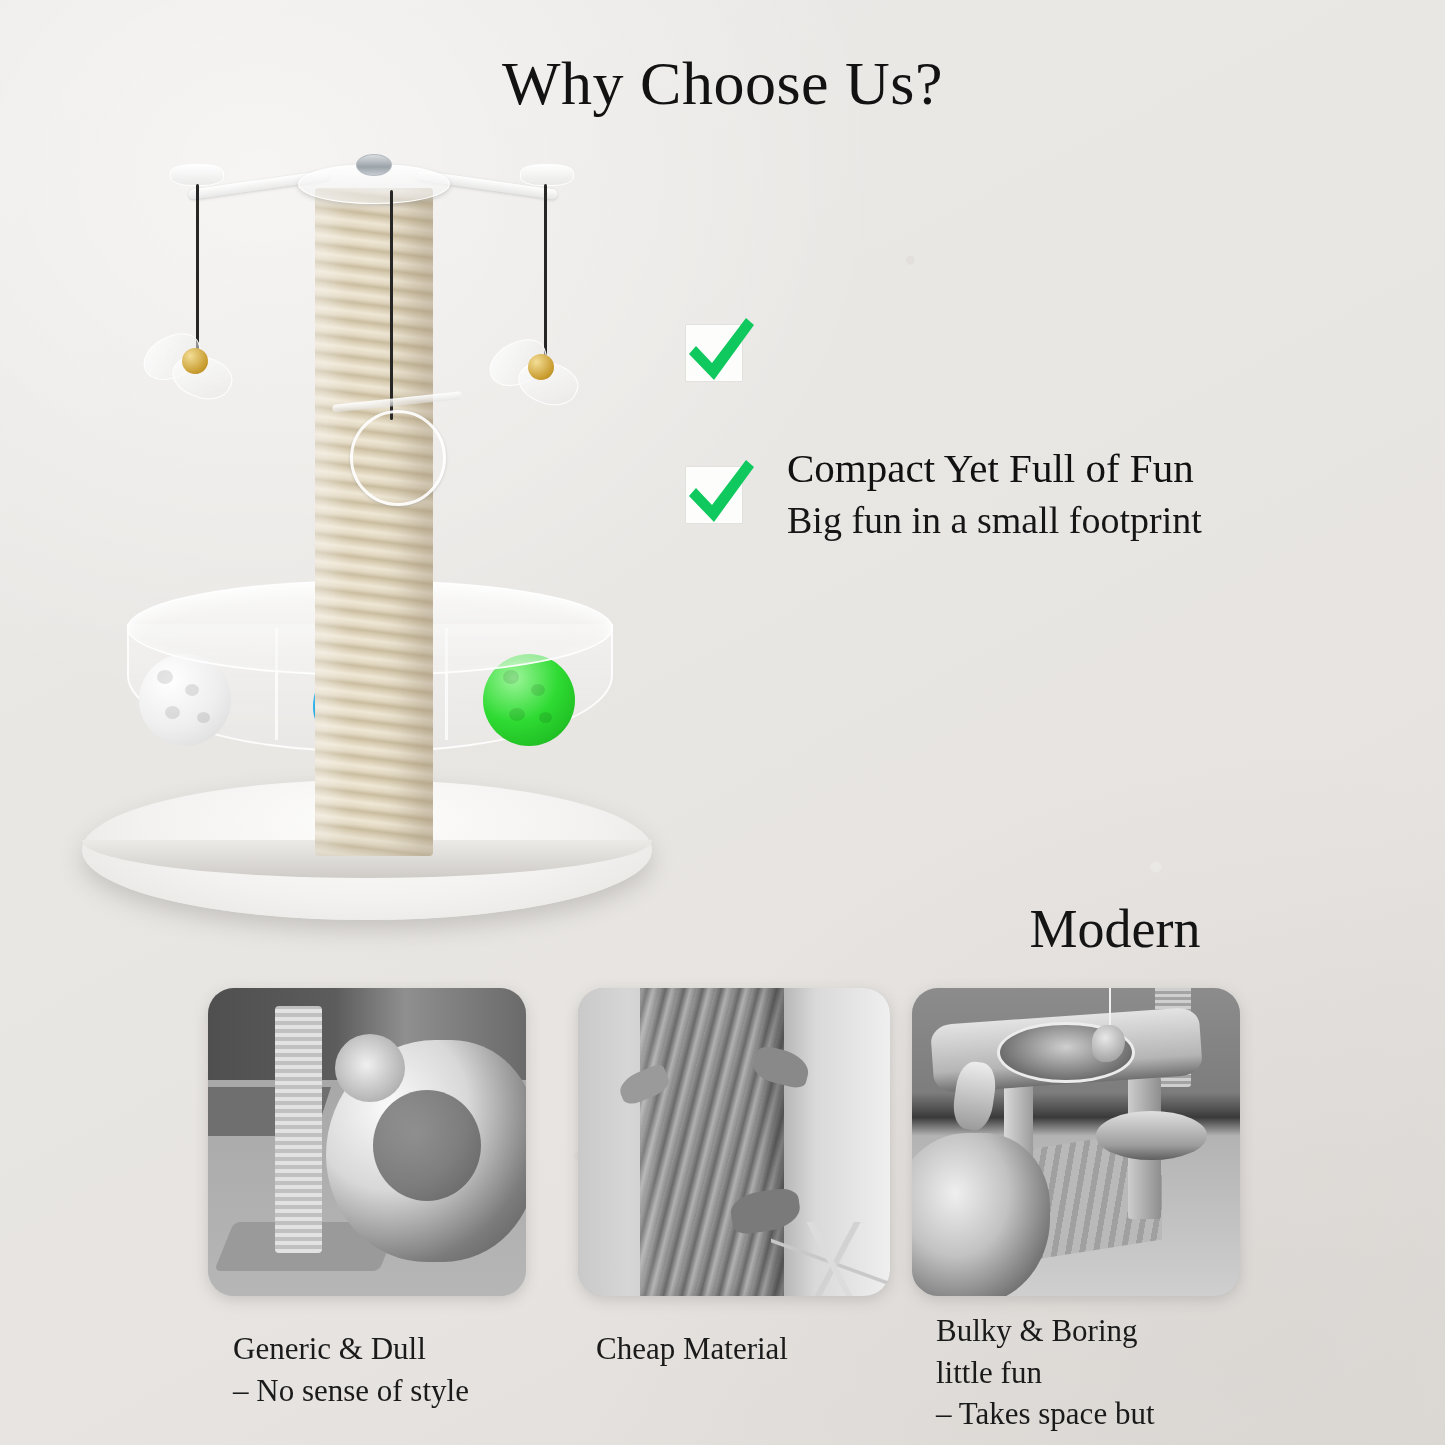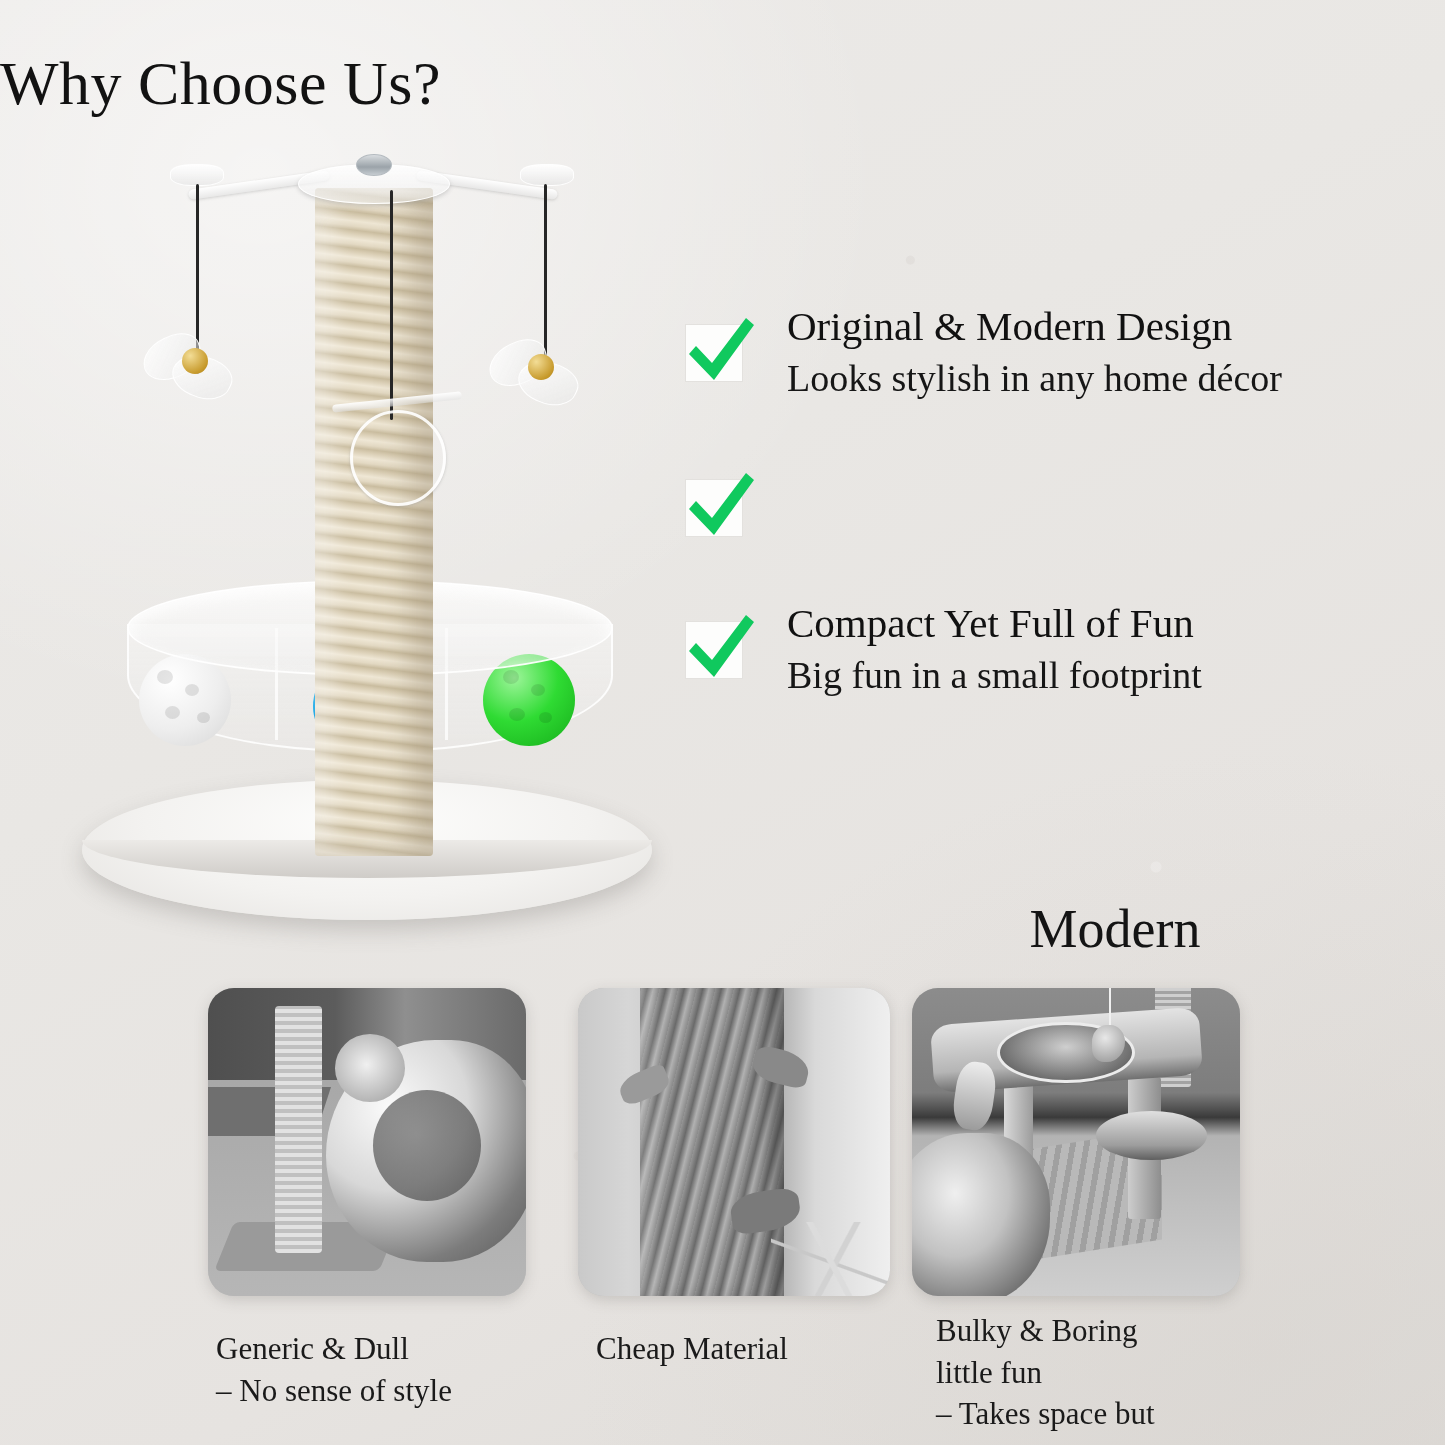--- a/index.html
+++ b/index.html
@@ -28,20 +28,21 @@
       radial-gradient(circle at 80% 60%, rgba(255,255,255,0.22) 0 5px, transparent 6px),
       radial-gradient(circle at 40% 80%, rgba(208,203,198,0.18) 0 4px, transparent 5px);
     pointer-events: none;
   }
 
   
   .title {
     position: absolute;
     left: 0; right: 0;
     top: 48px;
+    text-align: center;
     font-size: 62px;
     letter-spacing: 0.5px;
     color: #121212;
     font-weight: 400;
   }
 
   .others-title {
     position: absolute;
     left: 905px;
     top: 898px;
@@ -378,21 +379,21 @@
     background: radial-gradient(circle at 40% 35%, #e8e8e8, #8f8f8f); border-radius: 50% 50% 60% 40%; }
 
   
   .caption {
     position: absolute;
     font-size: 31px;
     line-height: 1.34;
     color: #1a1a1a;
   }
   .caption .cap-line { display: block; white-space: nowrap; }
-  .caption.c1 { left: 216px; top: 1328px; }
+  .caption.c1 { left: 233px; top: 1328px; }
   .caption.c2 { left: 596px; top: 1328px; }
   .caption.c3 { left: 936px; top: 1310px; }
 </style>
 </head>
 <body>
 
 <div class="bg-texture"></div>
 
 <h1 class="title">Why Choose Us?</h1>
 
@@ -452,32 +453,20 @@
       <div class="wing w2"></div>
       <div class="bell"></div>
   </div>
 
   <div class="ring-bar"></div>
   <div class="ring"></div>
 </div>
 
 <div class="benefits">
 
-  <div class="benefit">
-    <div class="check-wrap">
-      <div class="check-box"></div>
-      <svg class="check-mark" viewBox="0 0 74 74" aria-hidden="true">
-        <path d="M6 38 L13 30 L29 47 L63 2 L71 9 L31 64 Z" fill="#10c95e"></path>
-      </svg>
-    </div>
-    <div class="benefit-text">
-      <div class="benefit-head">Original &amp; Modern Design</div>
-      <div class="benefit-sub">Looks stylish in any home décor</div>
-    </div>
-  </div>
 
   <div class="benefit">
     <div class="check-wrap">
       <div class="check-box"></div>
       <svg class="check-mark" viewBox="0 0 74 74" aria-hidden="true">
         <path d="M6 38 L13 30 L29 47 L63 2 L71 9 L31 64 Z" fill="#10c95e"></path>
       </svg>
     </div>
   </div>
 

